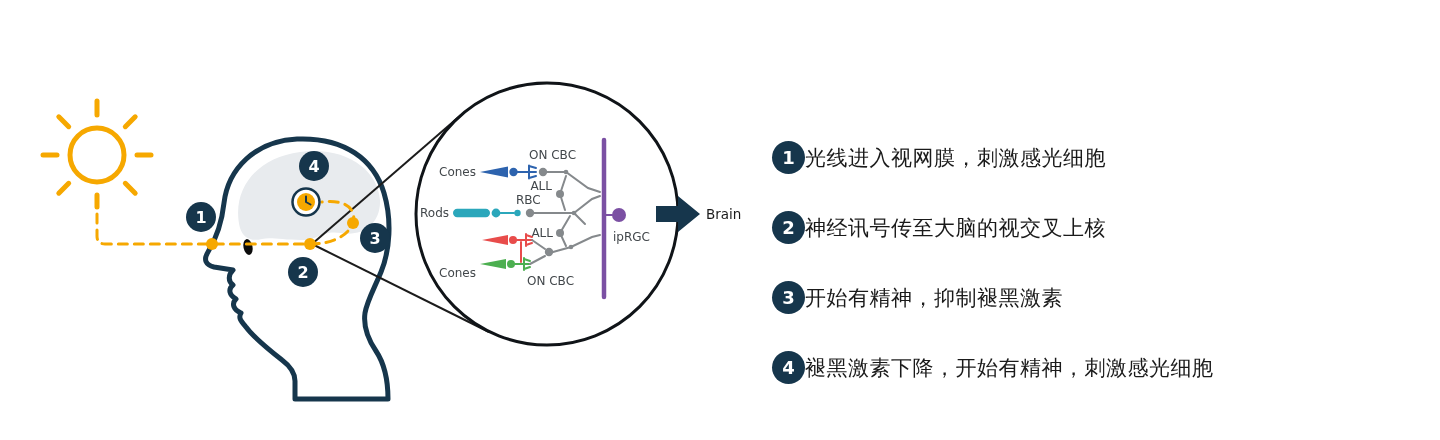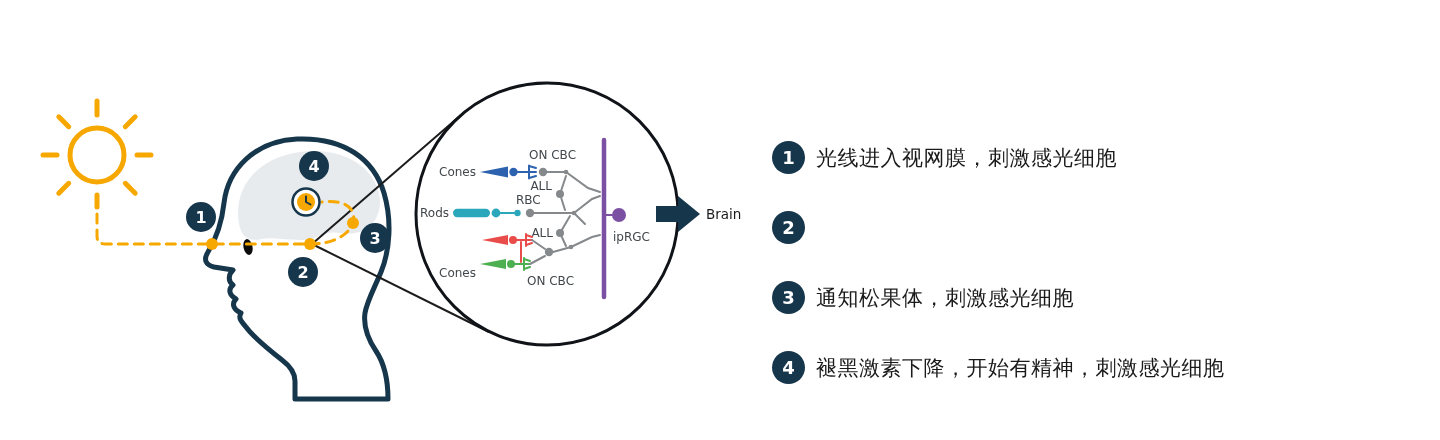--- a/index.html
+++ b/index.html
@@ -38,21 +38,21 @@
   .arrow{fill:var(--navy);}
   .brain-lbl{font-size:13.5px;fill:#1a1a1a;}
   
   .steps{position:absolute;left:772px;top:141px;display:flex;flex-direction:column;}
   .step-row{display:flex;align-items:center;height:33px;margin-bottom:37px;}
   .badge{
     width:33px;height:33px;border-radius:50%;background:var(--navy);color:#fff;
     display:flex;align-items:center;justify-content:center;
     font-size:18px;font-weight:bold;flex:0 0 33px;
   }
-  .step-text{margin-left:11px;font-size:21px;color:var(--ink);letter-spacing:0.5px;white-space:nowrap;}
+  .step-text{margin-left:0;font-size:21px;color:var(--ink);letter-spacing:0.5px;white-space:nowrap;}
 </style>
 </head>
 <body>
 
 <svg class="canvas" width="770" height="440" viewBox="0 0 770 440" xmlns="http://www.w3.org/2000/svg">
 
   <g>
     <line class="sun-ray" x1="137" y1="155" x2="151" y2="155"></line>
     <line class="sun-ray" x1="125.3" y1="183.3" x2="135.2" y2="193.2"></line>
     <line class="sun-ray" x1="97" y1="195" x2="97" y2="207"></line>
@@ -210,22 +210,23 @@
   </g>
 </svg>
 
 <div class="steps">
   <div class="step-row">
     <div class="badge">1</div>
     <div class="step-text">光线进入视网膜，刺激感光细胞</div>
   </div>
   <div class="step-row">
     <div class="badge">2</div>
+    <div class="step-text">神经讯号传至大脑的视交叉上核</div>
   </div>
   <div class="step-row">
     <div class="badge">3</div>
-    <div class="step-text">通知松果体，刺激感光细胞</div>
+    <div class="step-text">开始有精神，抑制褪黑激素</div>
   </div>
   <div class="step-row">
     <div class="badge">4</div>
     <div class="step-text">褪黑激素下降，开始有精神，刺激感光细胞</div>
   </div>
 </div>
 
 </body></html>

